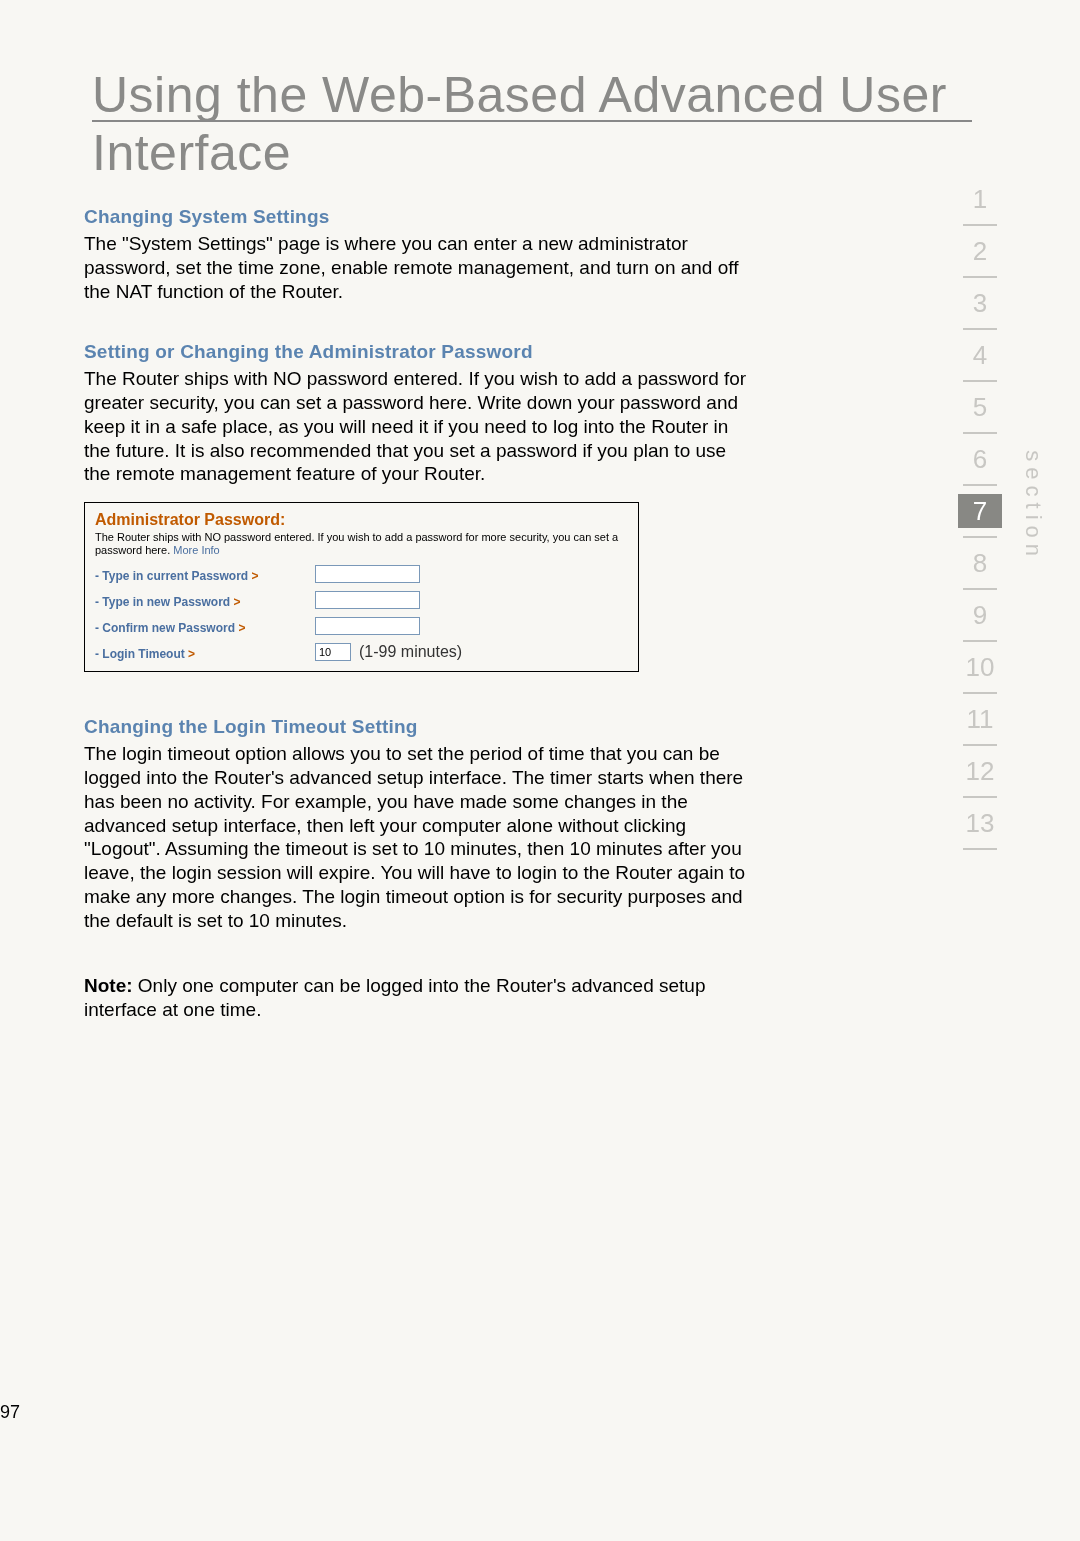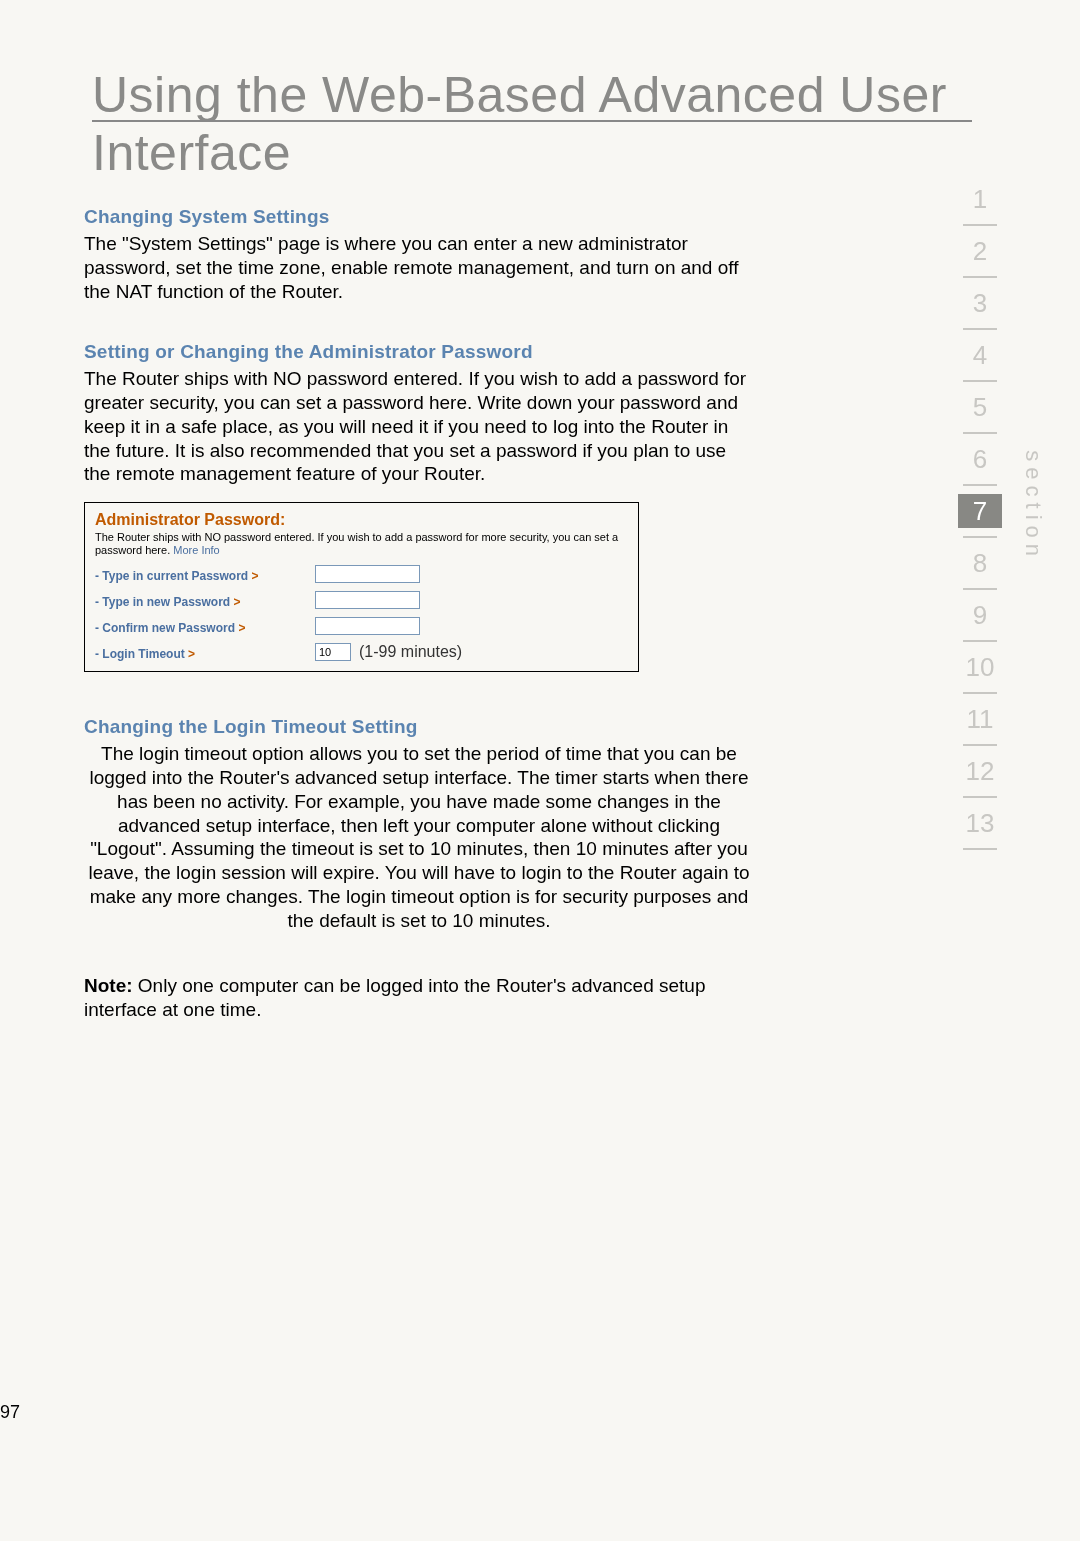--- a/index.html
+++ b/index.html
@@ -41,21 +41,21 @@
     margin-bottom: 4px;
     letter-spacing: 0.2px;
   }
   .body-text {
     font-size: 19px;
     line-height: 1.25;
     color: #000;
     margin-bottom: 38px;
   }
   .body-text.tight { margin-bottom: 16px; }
-  .body-text.last { margin-bottom: 42px; text-align: center; }
+  .body-text.last { margin-bottom: 42px; }
   .note-line {
     font-size: 19px;
     line-height: 1.25;
     color: #000;
   }
   .note-line .bold { font-weight: bold; }
 
   
   .screenshot {
     border: 1px solid #000;

